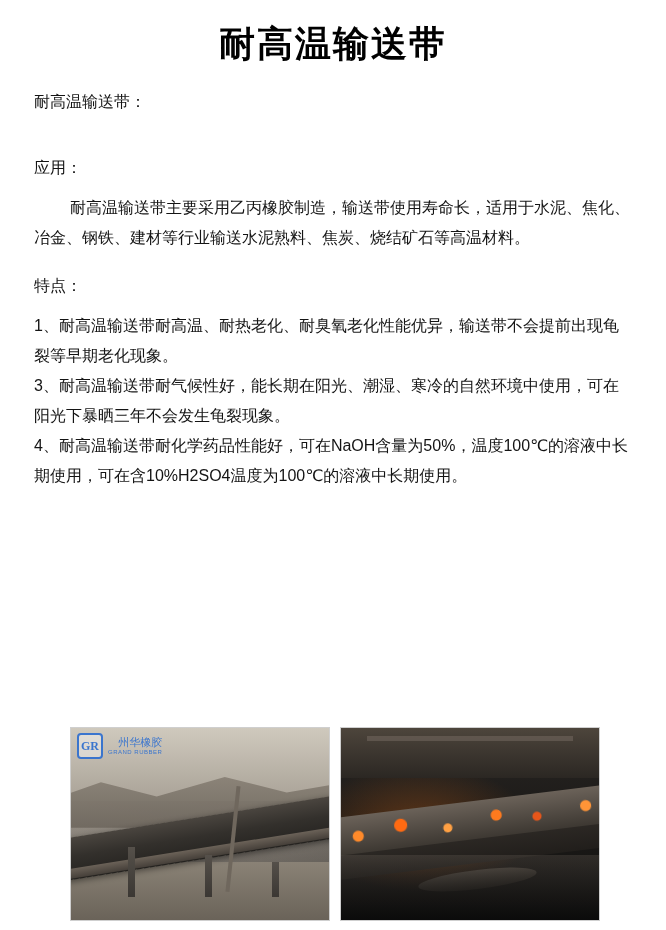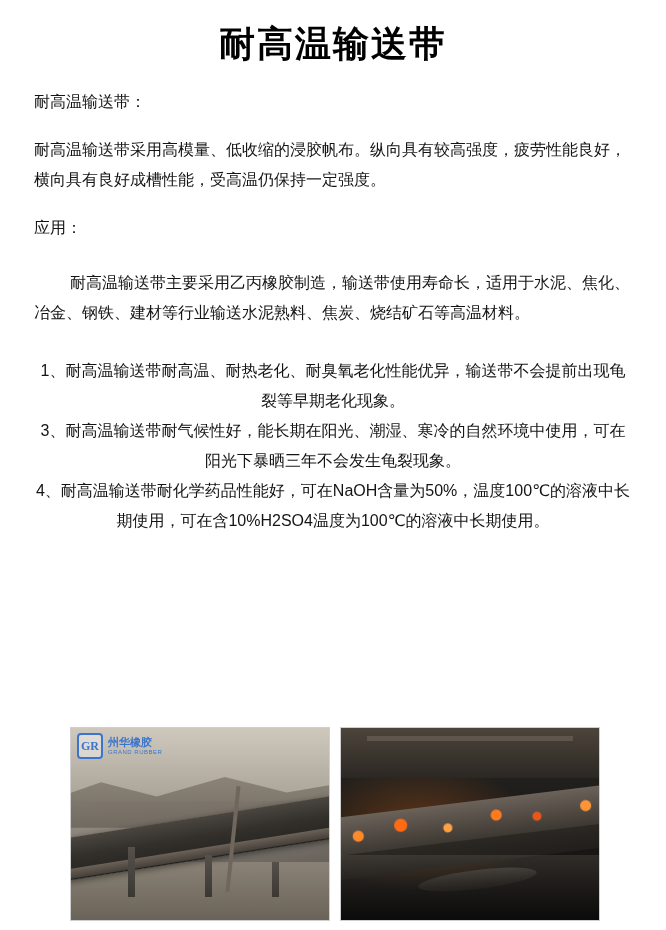--- a/index.html
+++ b/index.html
@@ -34,25 +34,24 @@
     font-size: 16px;
     line-height: 30px;
     color: #141414;
   }
   .para {
     margin: 0 0 0 0;
     white-space: pre-wrap;
   }
   .spacer-sm { height: 18px; }
   .spacer-xs { height: 10px; }
-  .indent { text-indent: 36px; margin-top: 15px; }
+  .indent { text-indent: 36px; }
   .list-line {
     margin: 0;
     white-space: pre-wrap;
-    text-align: center;
   }
   .images-row {
     position: absolute;
     left: 70px;
     top: 705px;
     width: 530px;
     display: flex;
     gap: 10px;
   }
   .photo {
@@ -118,21 +117,21 @@
     width: 22px; height: 22px;
     border: 2px solid #2f6fd0;
     border-radius: 4px;
     color: #2f6fd0;
     font-size: 12px; font-weight: 700;
     display: flex; align-items: center; justify-content: center;
     background: rgba(255,255,255,.45);
     font-family: "Liberation Serif", serif;
   }
   .wm-text { line-height: 1.05; }
-  .wm-cn { font-size: 11px; color: #2f6fd0; font-weight: 700; }
+  .wm-cn { font-size: 11px; color: #2f6fd0; font-weight: 400; text-align: right; }
   .wm-en { font-size: 6px; color: #2f6fd0; letter-spacing: .5px; }
   
   .photo-right {
     background:
       radial-gradient(ellipse at 30% 52%, rgba(255,120,20,0.30) 0%, rgba(255,120,20,0) 45%),
       linear-gradient(180deg, #2a2724 0%, #1c1a18 45%, #121110 100%);
   }
   .photo-right .roof {
     position: absolute; left:0; top:0; width:100%; height:26%;
     background: linear-gradient(180deg, #4d453c 0%, #2b2723 100%);
@@ -176,26 +175,26 @@
 <body>
 
 <div class="page">
 
   <h1 class="doc-title">耐高温输送带</h1>
 
   <div class="body-block">
 
     <p class="para">耐高温输送带：</p>
     <div class="spacer-sm"></div>
-    <p class="para">耐高温输送带采用高模量、低收缩的浸胶帆布。纵向具有较高强度，疲劳性能良好，横向具有良好成槽性能，受高温仍保持一定强度。</p>
     <div class="spacer-sm"></div>
     <p class="para">应用：</p>
     <div class="spacer-xs"></div>
     <p class="para indent">耐高温输送带主要采用乙丙橡胶制造，输送带使用寿命长，适用于水泥、焦化、冶金、钢铁、建材等行业输送水泥熟料、焦炭、烧结矿石等高温材料。</p>
     <div class="spacer-sm"></div>
+    <p class="para">特点：</p>
     <div class="spacer-xs"></div>
 
     <p class="list-line">1、耐高温输送带耐高温、耐热老化、耐臭氧老化性能优异，输送带不会提前出现龟裂等早期老化现象。</p>
     <p class="list-line">3、耐高温输送带耐气候性好，能长期在阳光、潮湿、寒冷的自然环境中使用，可在阳光下暴晒三年不会发生龟裂现象。</p>
     <p class="list-line">4、耐高温输送带耐化学药品性能好，可在NaOH含量为50%，温度100℃的溶液中长期使用，可在含10%H2SO4温度为100℃的溶液中长期使用。</p>
 
   </div>
 
   <div class="images-row">
 

